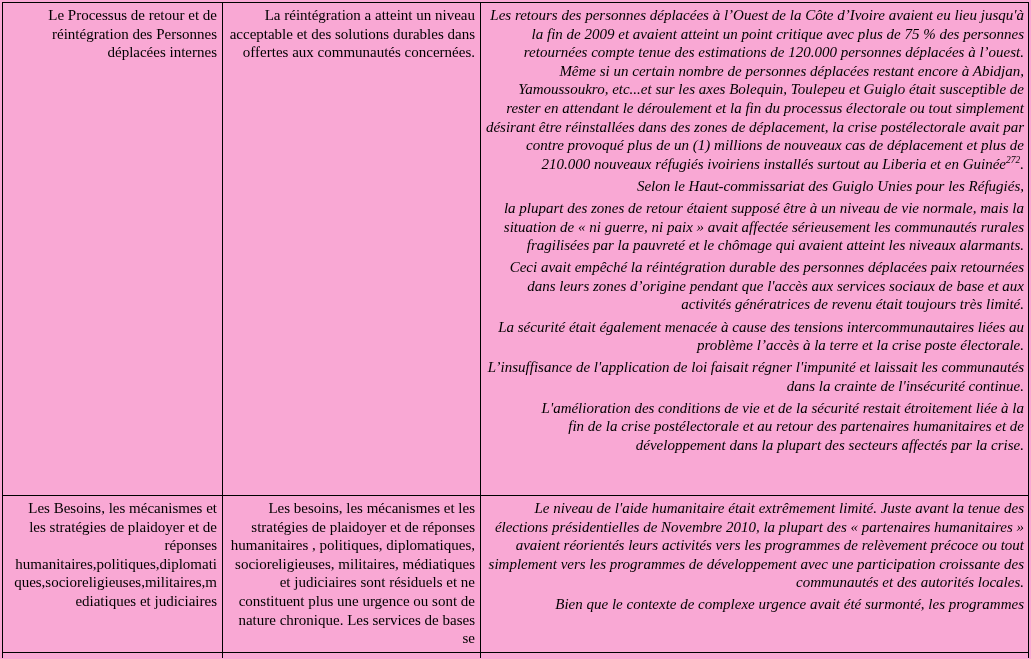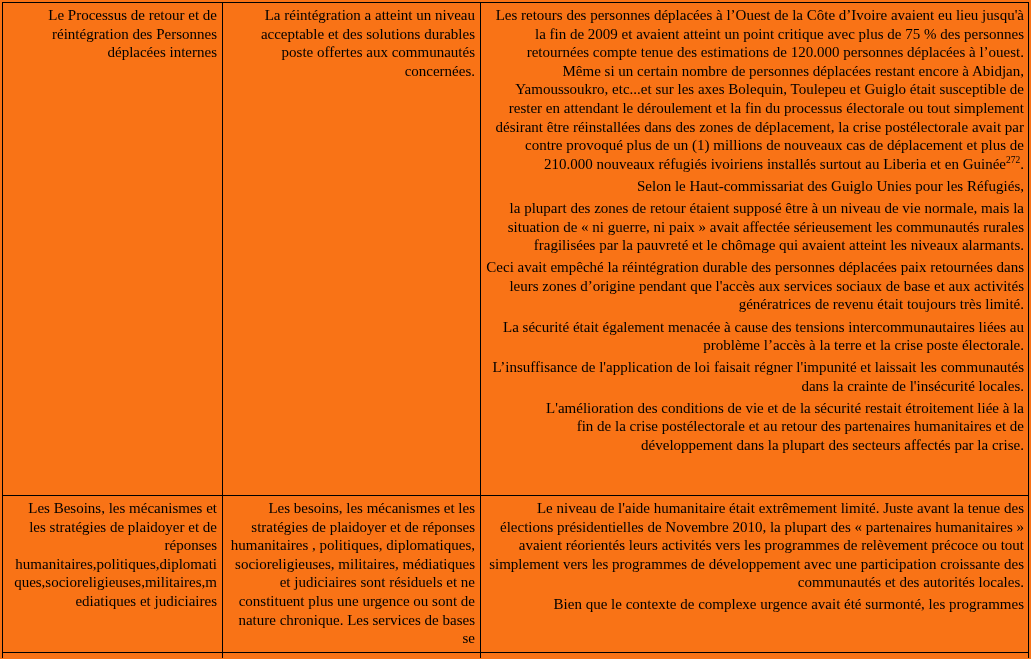--- a/index.html
+++ b/index.html
@@ -11,21 +11,21 @@
     width: 1031px;
     height: 659px;
     overflow: hidden;
     font-family: "Liberation Serif", "DejaVu Serif", serif;
     color: #000;
   }
   .sheet {
     position: relative;
     width: 1031px;
     height: 659px;
-    background: #f97316;
+    background: #f9a8d4;
   }
   table.doc-table {
     position: absolute;
     left: 2px;
     top: 2px;
     width: 1026px;
     border-collapse: collapse;
     table-layout: fixed;
   }
   col.c1 { width: 220px; }
@@ -41,20 +41,21 @@
     overflow-wrap: anywhere;
   }
   td.details { padding: 3px 4px 4px 4px; }
   tr.row-main   { height: 493px; }
   tr.row-second { height: 150px; }
   tr.row-cut    { height: 6px; }
   tr.row-cut td { border-bottom: none; padding: 0; line-height: 0; }
   p {
     margin: 0 0 3.5px 0;
     padding: 0;
+    font-style: italic;
   }
   td.details p:last-child { margin-bottom: 0; margin-left: 48px; }
   sup.fnref {
     font-size: 9.5px;
     line-height: 0;
     vertical-align: super;
   }
 </style>
 </head>
 <body>
@@ -62,28 +63,28 @@
 <div class="sheet">
   <table class="doc-table">
     <colgroup>
       <col class="c1">
       <col class="c2">
       <col class="c3">
     </colgroup>
     <tbody>
       <tr class="row-main">
         <td class="topic">Le Processus de retour et de réintégration des Personnes déplacées internes</td>
-        <td class="benchmark">La réintégration a atteint un niveau acceptable et des solutions durables poste offertes aux communautés concernées.</td>
+        <td class="benchmark">La réintégration a atteint un niveau acceptable et des solutions durables dans offertes aux communautés concernées.</td>
         <td class="details">
           <p><span>Les retours des personnes déplacées à l’Ouest de la Côte d’Ivoire avaient eu lieu jusqu'à la fin de 2009 et avaient  atteint un point critique avec plus de 75 % des personnes retournées compte tenue des estimations de 120.000 personnes déplacées à l’ouest.  Même si un certain nombre de personnes déplacées restant encore à Abidjan, Yamoussoukro, etc...et sur les axes Bolequin, Toulepeu et Guiglo était susceptible de rester en attendant le déroulement et la fin du processus électorale ou tout  simplement désirant être réinstallées dans des zones de déplacement, la crise postélectorale avait par contre provoqué plus de un (1) millions de nouveaux cas de déplacement et plus de 210.000  nouveaux réfugiés ivoiriens installés surtout au Liberia et en Guinée</span><sup class="fnref">272</sup><span>.</span></p>
           <p>Selon le Haut-commissariat des Guiglo Unies pour les Réfugiés,</p>
           <p>la plupart des zones de retour étaient supposé être à un niveau  de vie normale, mais la situation de « ni guerre, ni paix » avait affectée sérieusement  les communautés rurales fragilisées par  la pauvreté et le chômage qui avaient atteint les niveaux alarmants.</p>
           <p>Ceci avait empêché la réintégration durable des personnes déplacées paix retournées dans leurs zones d’origine pendant que l'accès aux services sociaux de base  et aux activités génératrices de revenu était toujours très limité.</p>
           <p>La sécurité était également  menacée à cause des tensions intercommunautaires liées au problème l’accès à la terre et  la crise poste électorale.</p>
-          <p>L’insuffisance  de l'application de loi faisait régner l'impunité et laissait les communautés dans la crainte de l'insécurité locales.</p>
+          <p>L’insuffisance  de l'application de loi faisait régner l'impunité et laissait les communautés dans la crainte de l'insécurité continue.</p>
           <p>L'amélioration des conditions de vie et de la sécurité restait étroitement liée à la fin de la crise postélectorale et au retour des partenaires humanitaires et de développement dans la plupart des secteurs affectés par la crise.</p>
         </td>
       </tr>
       <tr class="row-second">
         <td class="topic">Les Besoins, les mécanismes et les stratégies de plaidoyer et de réponses humanitaires,politiques,diplomatiques,socioreligieuses,militaires,mediatiques et judiciaires</td>
         <td class="benchmark">Les besoins, les mécanismes et les stratégies de plaidoyer et de réponses humanitaires , politiques, diplomatiques, socioreligieuses, militaires, médiatiques et judiciaires sont résiduels et ne constituent plus une urgence ou sont de nature chronique.  Les services de bases se</td>
         <td class="details">
           <p>Le niveau de l'aide humanitaire était extrêmement limité.  Juste avant la tenue des élections présidentielles de Novembre 2010, la plupart des « partenaires humanitaires » avaient réorientés leurs activités vers les programmes de relèvement précoce ou tout simplement vers les programmes de développement  avec une participation croissante des communautés et des autorités locales.</p>
           <p>Bien que le contexte de complexe urgence avait été  surmonté, les programmes</p>
         </td>

